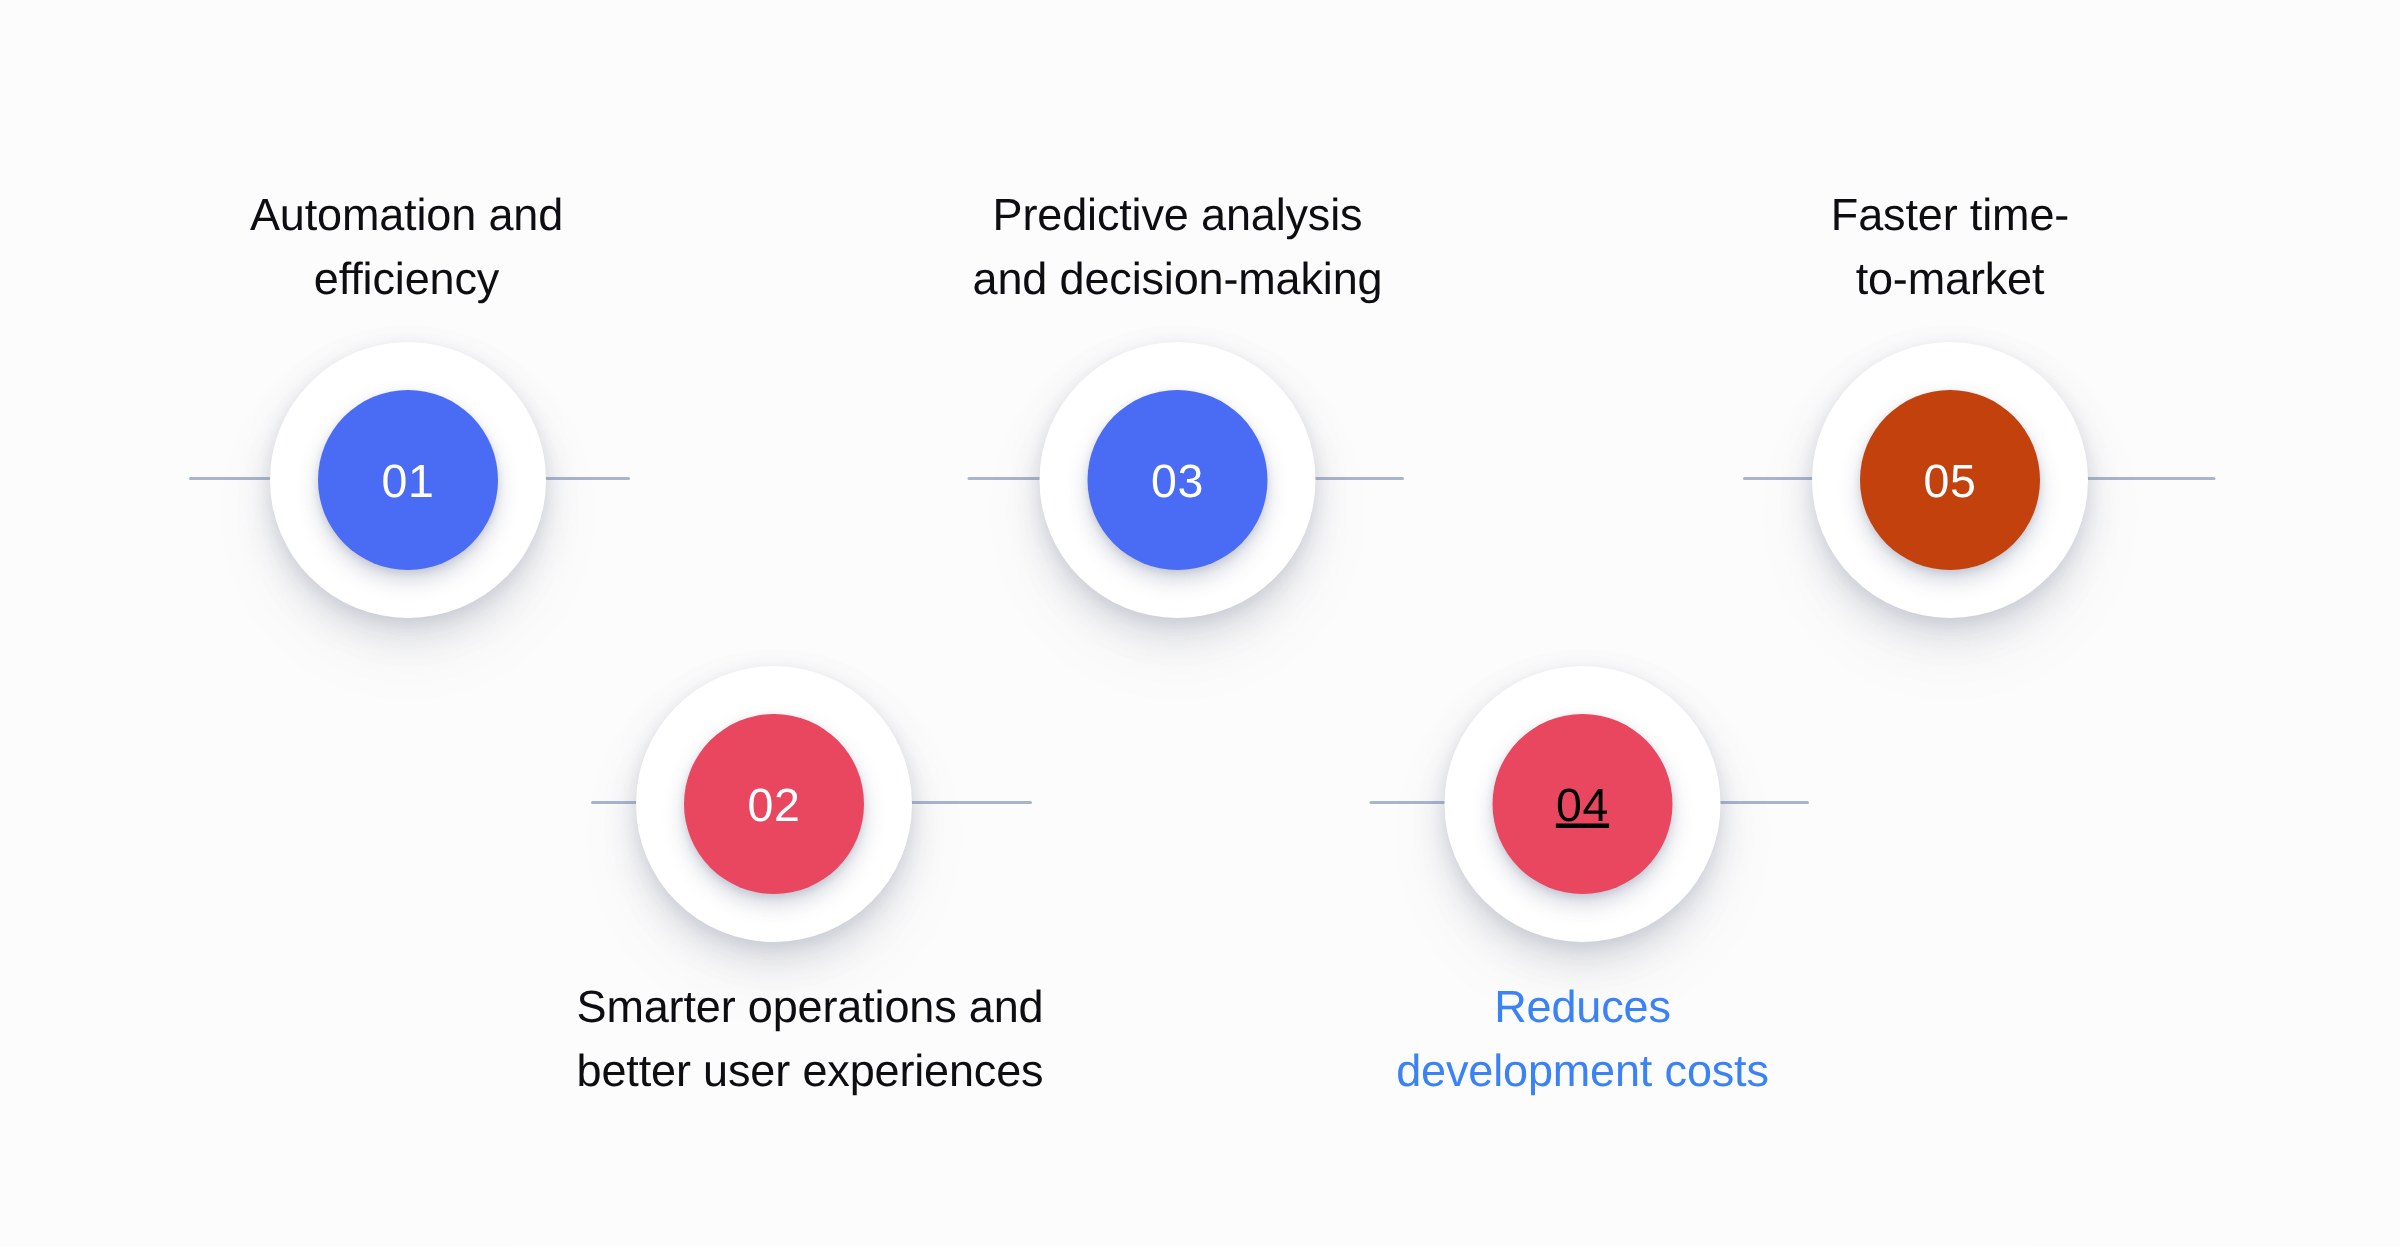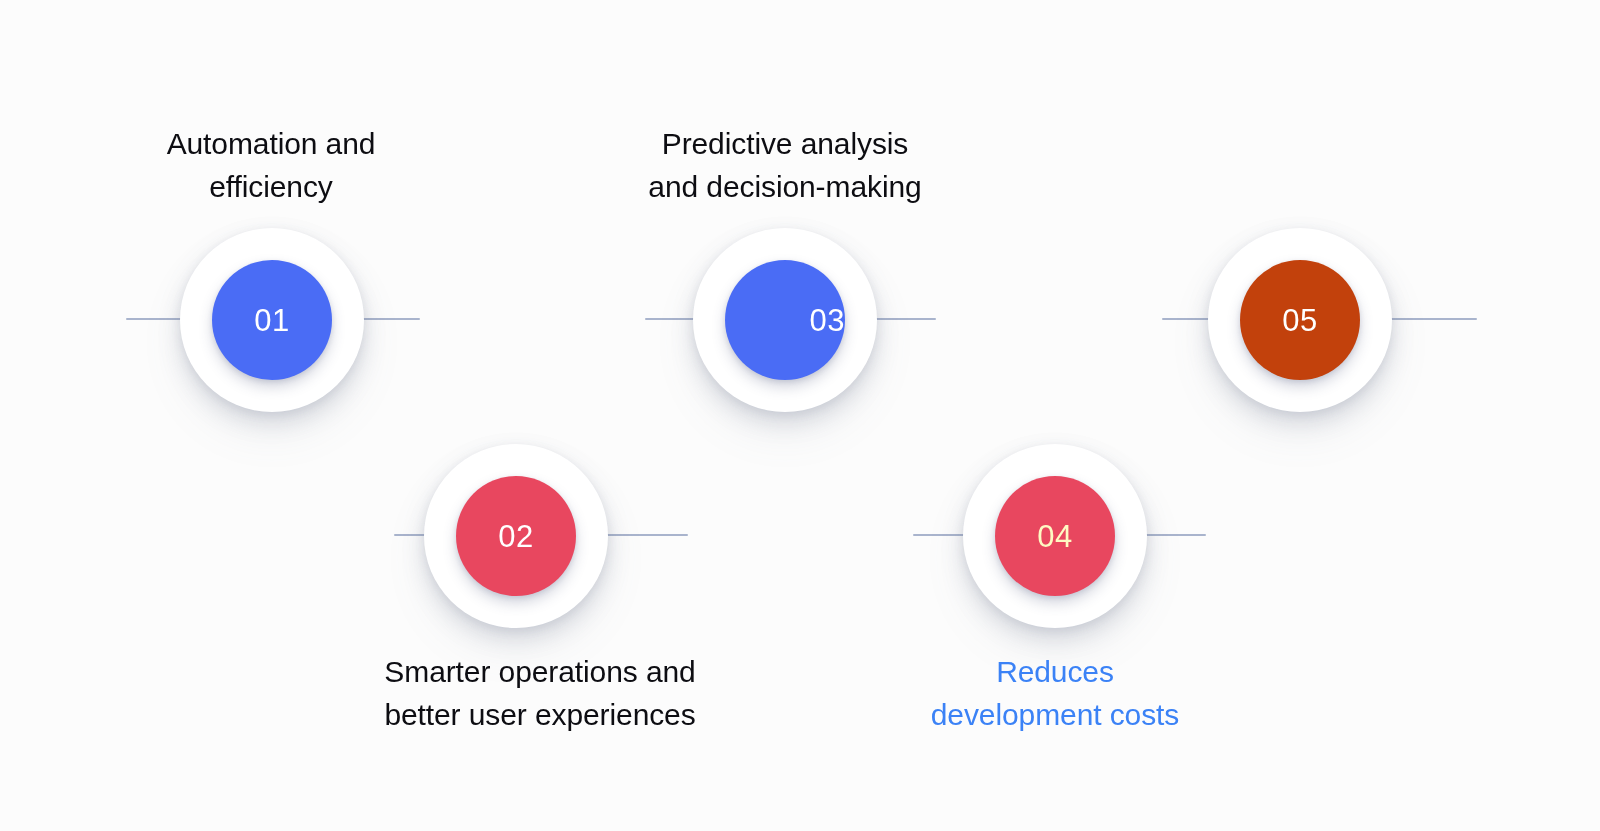--- a/index.html
+++ b/index.html
@@ -125,34 +125,36 @@
       <span class="node-number" style="color: rgb(255, 255, 255);">02</span>
     </div>
   </div>
   <div class="node-label" style="left: 340px; top: 650px; width: 400px; color: rgb(13, 13, 18);">Smarter operations and
 better user experiences</div>
 
   <div class="node-label" style="left: 605px; top: 122px; width: 360px; color: rgb(13, 13, 18);">Predictive analysis
 and decision-making</div>
   <div class="node" style="left:693px; top:228px;">
     <div class="node-ring"></div>
-    <div class="node-core blue" style="background: rgb(74, 108, 245); justify-content: flex-end;">
+    <div class="node-core blue" style="background: rgb(74, 108, 245);">
       <span class="node-number" style="color: rgb(255, 255, 255);">03</span>
     </div>
   </div>
 
   <div class="node" style="left:963px; top:444px;">
     <div class="node-ring"></div>
     <div class="node-core red" style="background: rgb(232, 71, 95);">
-      <span class="node-number" style="color: #fef9c3;">04</span>
+      <span class="node-number" style="color: #000000; text-decoration: underline;">04</span>
     </div>
   </div>
   <div class="node-label" style="left: 875px; top: 650px; width: 360px; color: #3b82f6;">Reduces
 development costs</div>
 
+  <div class="node-label" style="left: 1130px; top: 122px; width: 340px; color: rgb(13, 13, 18);">Faster time-
+to-market</div>
   <div class="node" style="left:1208px; top:228px;">
     <div class="node-ring"></div>
     <div class="node-core blue" style="background: #c2410c;">
       <span class="node-number" style="color: rgb(255, 255, 255);">05</span>
     </div>
   </div>
 
 </div>
 
 </body></html>

